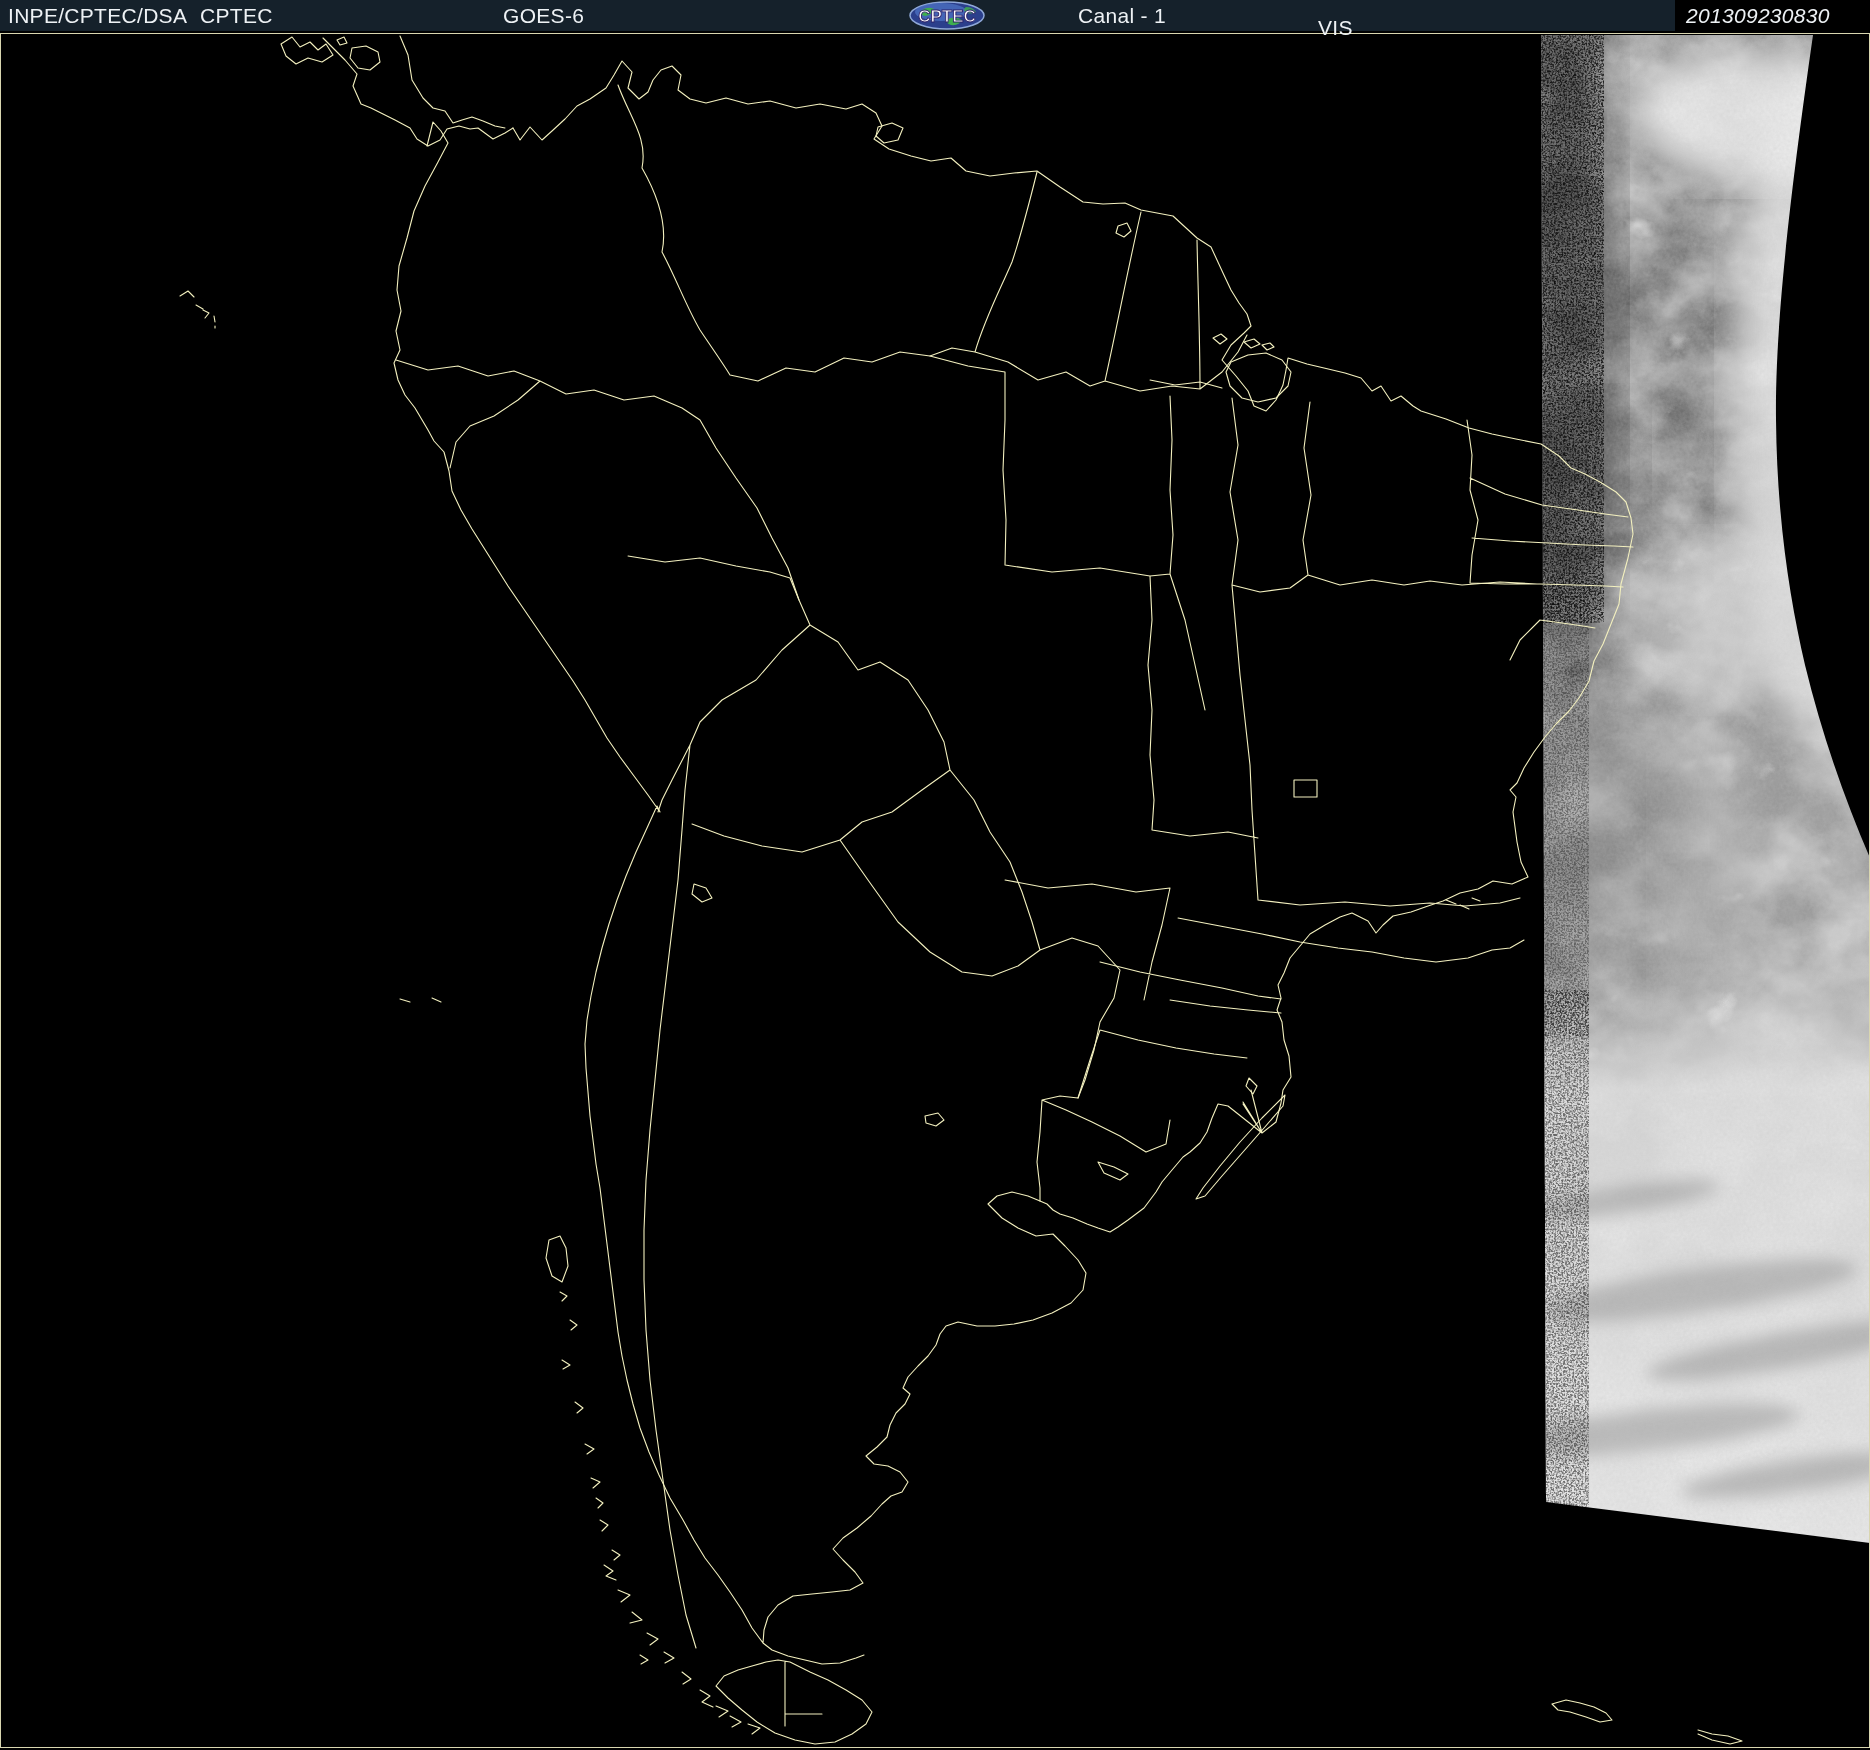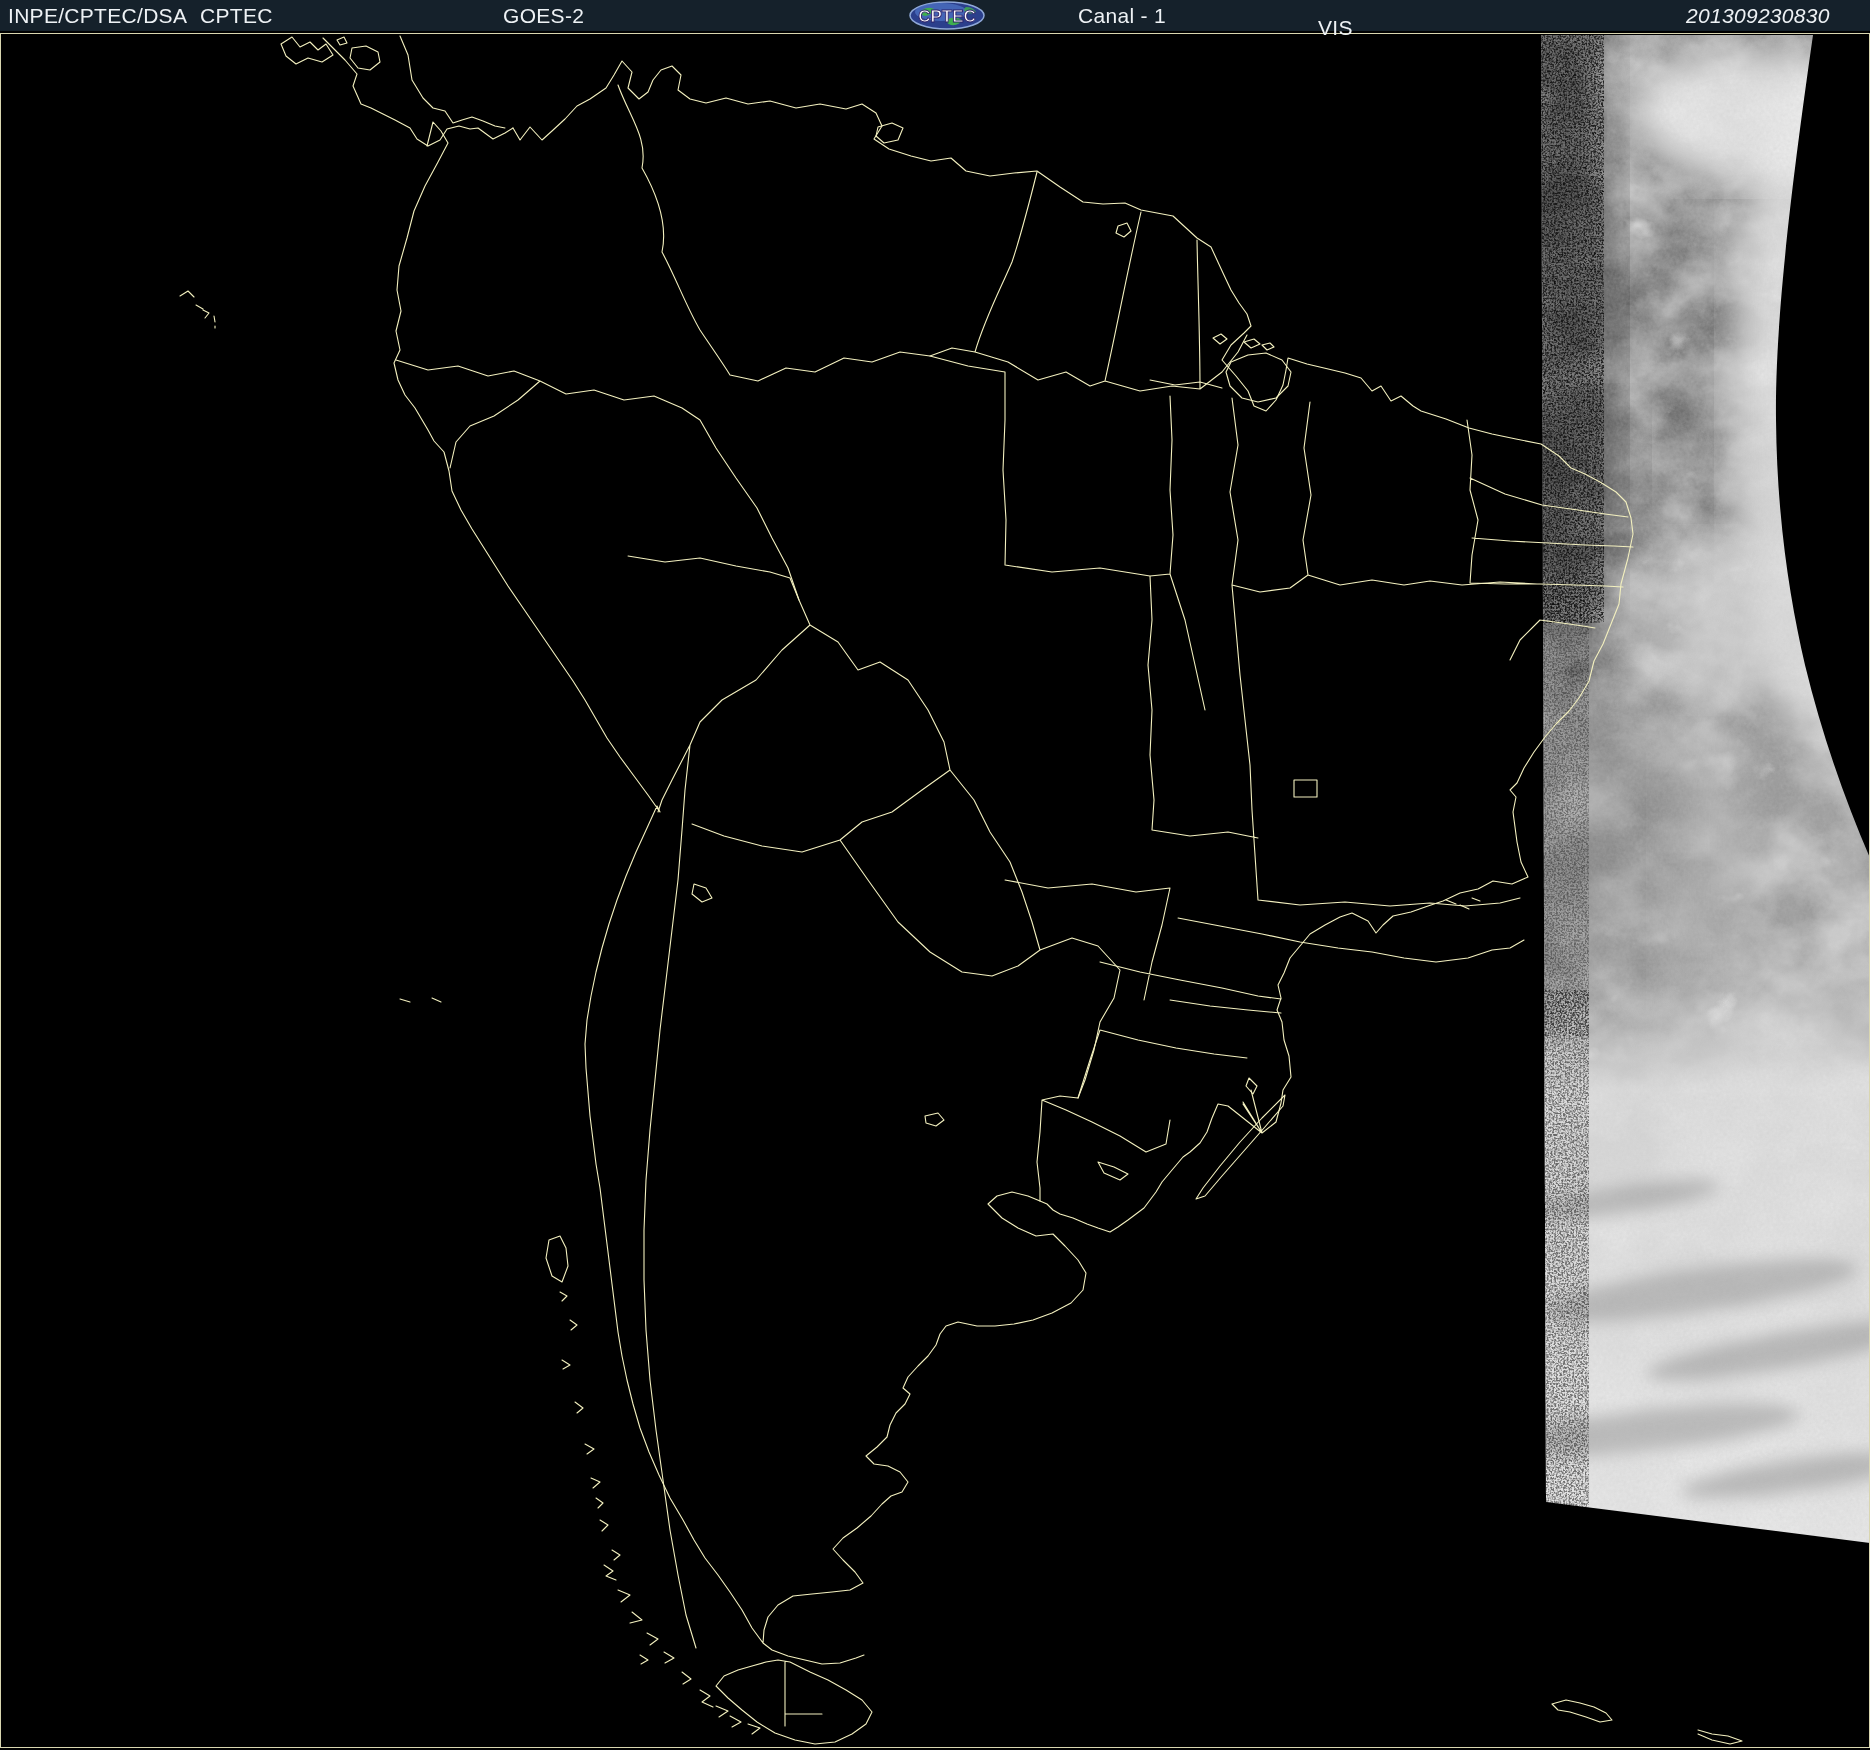--- a/index.html
+++ b/index.html
@@ -1,37 +1,37 @@
 <!DOCTYPE html>
 <html><head>
 <meta charset="utf-8">
 <style>
   html,body{margin:0;padding:0;background:#000;}
   body{width:1870px;height:1750px;overflow:hidden;position:relative;
        font-family:"Liberation Sans",sans-serif;}
-  #titlebar{position:absolute;left:0;top:0;width:1870px;height:31px;
+  #titlebar{position:absolute;left:0;top:0;width:1675px;height:31px;
             background:#15212b;color:#eef2f5;z-index:5;}
   #titlebar span{position:absolute;top:4px;font-size:21px;line-height:23px;
                  letter-spacing:.3px;white-space:nowrap;}
   #t-agency{left:8px;}
   #t-noaa{left:200px;}
   #t-sat{left:503px;}
   #t-channel{left:1078px;text-align:right;}
   #t-band{left:1318px;margin-top:12px;}
   #t-time{left:1686px;font-style:italic;}
   #logo{position:absolute;left:908px;top:1px;width:78px;height:29px;}
   #mapsvg{position:absolute;left:0;top:0;z-index:1;}
 </style>
 </head>
 <body>
 
 <div id="titlebar">
   <span id="t-agency">INPE/CPTEC/DSA</span>
   <span id="t-noaa">CPTEC</span>
-  <span id="t-sat">GOES-2</span>
+  <span id="t-sat">GOES-6</span>
   <svg id="logo" viewBox="0 0 78 29">
     <ellipse cx="39" cy="14.5" rx="37" ry="13.5" fill="#2b3f8c" stroke="#8fa8d8" stroke-width="1.5"></ellipse>
     <ellipse cx="33" cy="11" rx="26" ry="9" fill="#4b6fc0" opacity="0.8"></ellipse>
     <path d="M14,9 q6,-4 12,-1 q-2,6 -9,7 q-6,-1 -3,-6 Z" fill="#3fae4f"></path>
     <path d="M40,18 q8,-3 14,1 q-3,6 -11,5 q-6,-2 -3,-6 Z" fill="#3fae4f"></path>
     <path d="M58,6 q7,0 10,5 q-6,3 -11,0 q-2,-3 1,-5 Z" fill="#3fae4f" opacity=".85"></path>
     <text x="39" y="21" text-anchor="middle" font-family="Liberation Sans, sans-serif" font-size="17" font-weight="bold" fill="#ffffff" stroke="#2a1e66" stroke-width="0.9">CPTEC</text>
   </svg>
   <span id="t-channel">Canal - 1</span>
   <span id="t-band">VIS</span>

